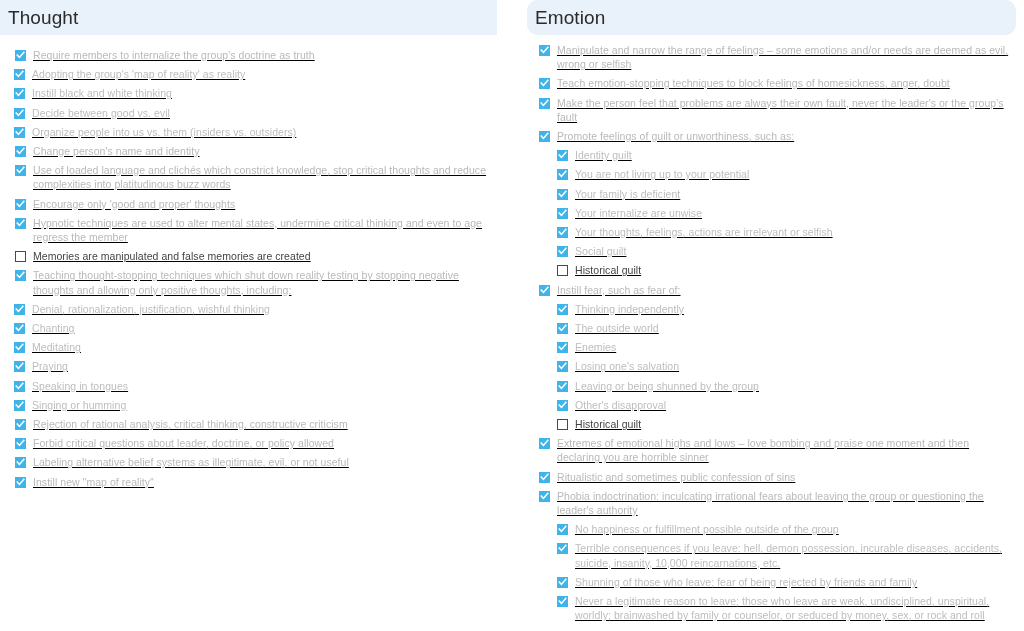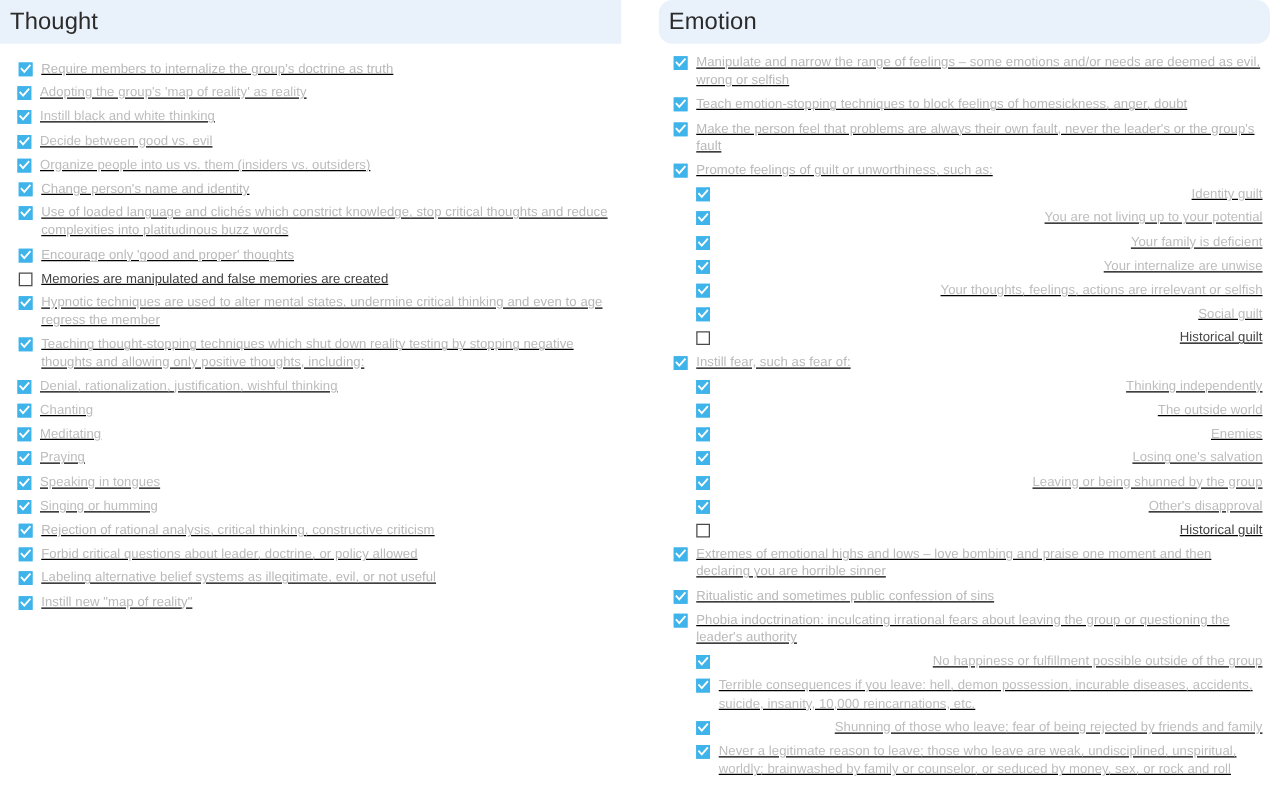--- a/index.html
+++ b/index.html
@@ -54,21 +54,21 @@
   .item {
     display: flex;
     align-items: flex-start;
     padding: 2px 0;
     margin-bottom: 1px;
     text-decoration: underline;
   }
   .item.lvl1 { padding-left: 15px; padding-right: 20px; }
   .item.lvl2 { padding-left: 14px; padding-right: 20px; }
   .column.right .item.lvl1 { padding-left: 27px; padding-right: 14px; }
-  .column.right .item.lvl2 { padding-left: 45px; padding-right: 14px; justify-content: space-between; }
+  .column.right .item.lvl2 { padding-left: 45px; padding-right: 14px; }
 
   .cb {
     flex: 0 0 auto;
     width: 11px; height: 11px;
     margin-top: 2px;
     margin-right: 7px;
     position: relative;
     display: inline-block;
   }
   .cb.checked {
@@ -165,31 +165,31 @@
             <span class="label">Use of loaded language and clichés which constrict knowledge, stop critical thoughts and reduce complexities into platitudinous buzz words</span>
           </div>
           <div class="item lvl1">
             <span class="cb checked">
               <svg viewBox="0 0 10 10" xmlns="http://www.w3.org/2000/svg">
                 <path d="M1.4 4.6 L3.8 7.2 L8.7 1.6" stroke="#ffffff" stroke-width="1.7" fill="none" stroke-linecap="square"></path>
               </svg>
             </span>
             <span class="label">Encourage only 'good and proper' thoughts</span>
           </div>
+          <div class="item lvl1">
+            <span class="cb checked">
+              <svg viewBox="0 0 10 10" xmlns="http://www.w3.org/2000/svg">
+                <path d="M1.4 4.6 L3.8 7.2 L8.7 1.6" stroke="#ffffff" stroke-width="1.7" fill="none" stroke-linecap="square"></path>
+              </svg>
+            </span>
+            <span class="label">Hypnotic techniques are used to alter mental states, undermine critical thinking and even to age regress the member</span>
+          </div>
           <div class="item lvl1 unchecked-row">
             <span class="cb unchecked"></span>
             <span class="label">Memories are manipulated and false memories are created</span>
-          </div>
-          <div class="item lvl1">
-            <span class="cb checked">
-              <svg viewBox="0 0 10 10" xmlns="http://www.w3.org/2000/svg">
-                <path d="M1.4 4.6 L3.8 7.2 L8.7 1.6" stroke="#ffffff" stroke-width="1.7" fill="none" stroke-linecap="square"></path>
-              </svg>
-            </span>
-            <span class="label">Hypnotic techniques are used to alter mental states, undermine critical thinking and even to age regress the member</span>
           </div>
           <div class="item lvl1">
             <span class="cb checked">
               <svg viewBox="0 0 10 10" xmlns="http://www.w3.org/2000/svg">
                 <path d="M1.4 4.6 L3.8 7.2 L8.7 1.6" stroke="#ffffff" stroke-width="1.7" fill="none" stroke-linecap="square"></path>
               </svg>
             </span>
             <span class="label">Teaching thought-stopping techniques which shut down reality testing by stopping negative thoughts and allowing only positive thoughts, including:</span>
           </div>
           <div class="item lvl2">

